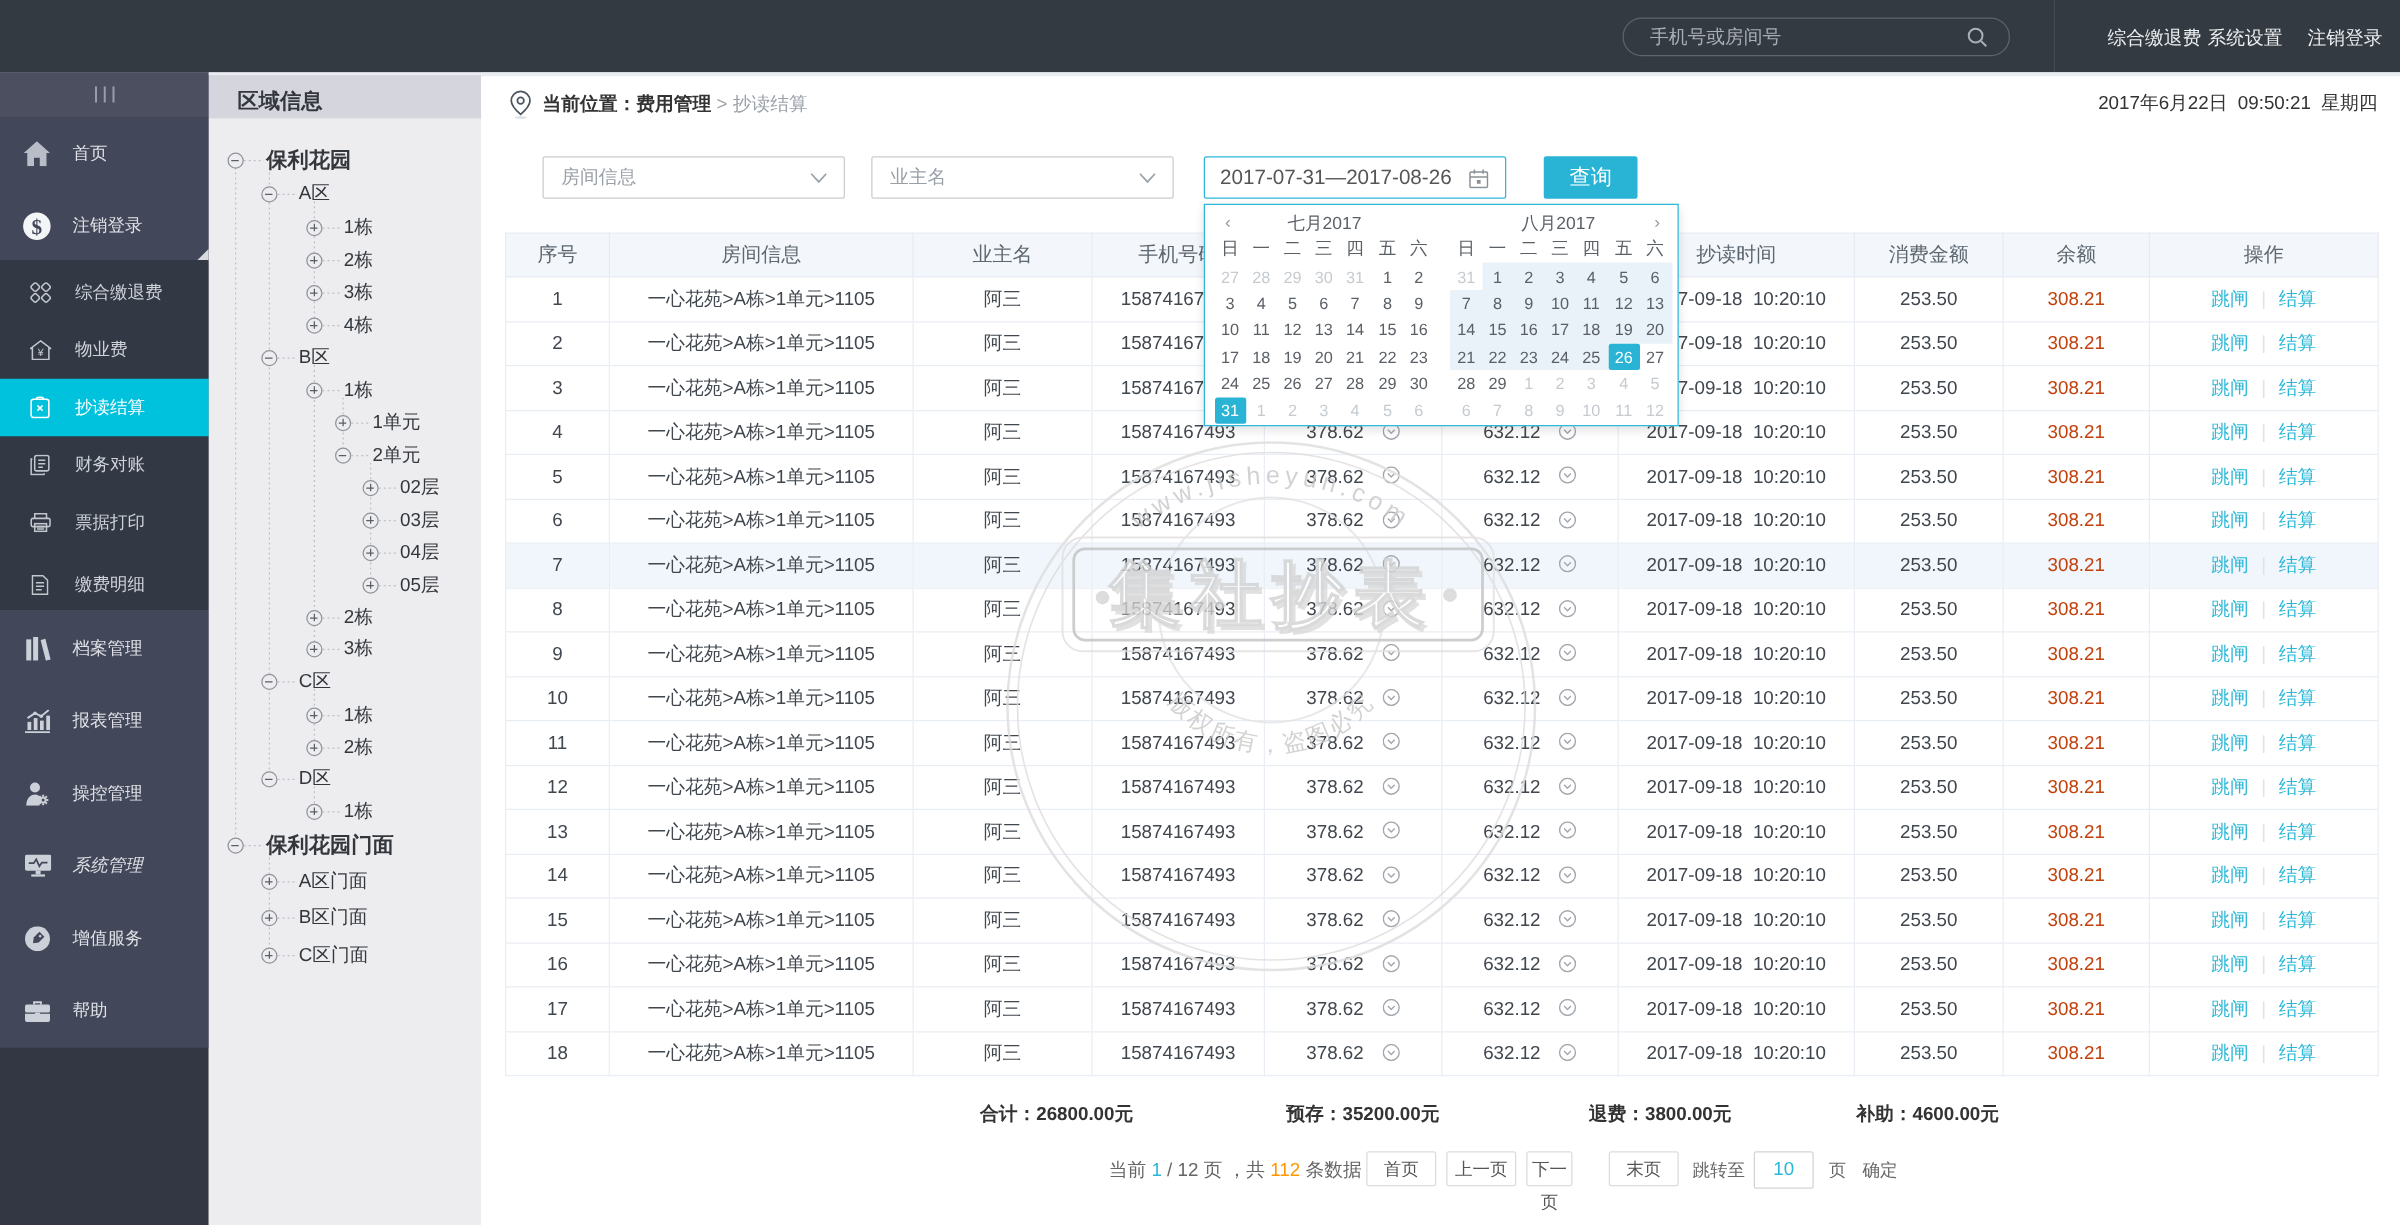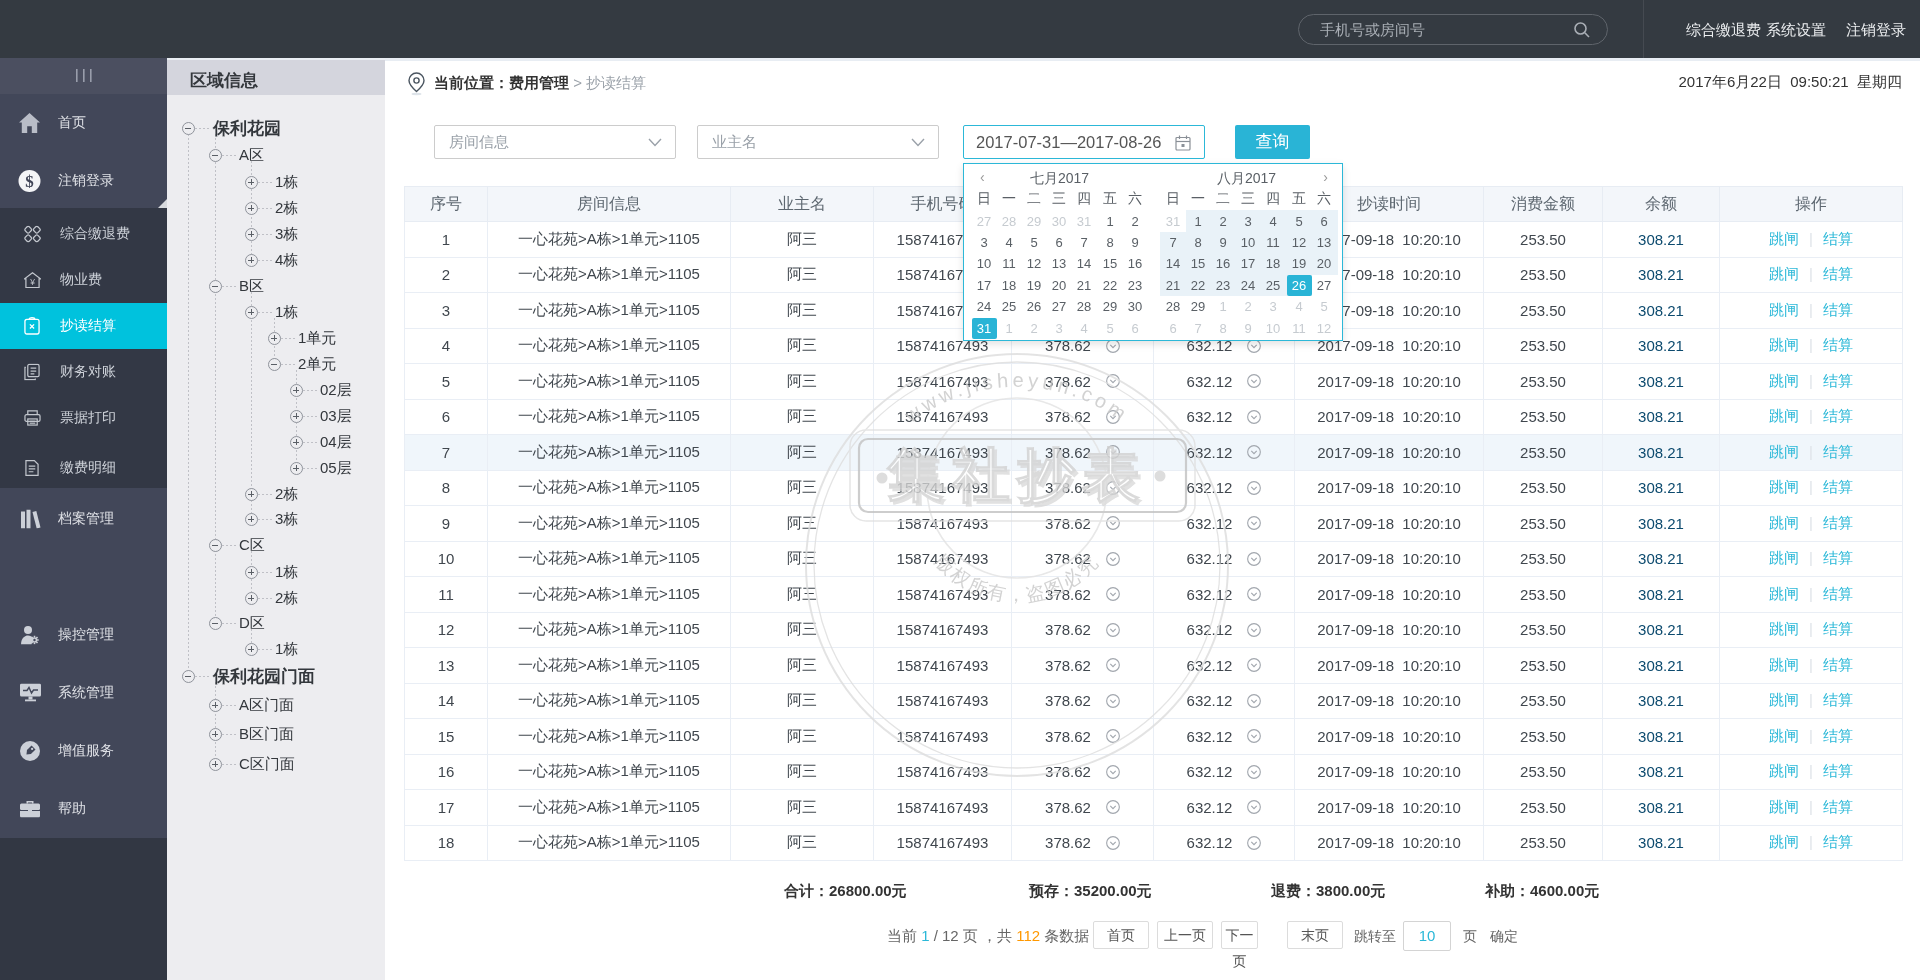--- a/index.html
+++ b/index.html
@@ -41,21 +41,21 @@
 
 .sel { position:absolute; top:64px; width:242px; height:34px; border:1px solid #ccc; border-radius:2px; font-size:15px; color:#99a0a8; line-height:32px; padding-left:14px; background:#fff; }
 .sel svg.chev { position:absolute; right:13px; top:12px; }
 #dateinput { position:absolute; left:578px; top:64px; width:242px; height:34px; border:1px solid #2cb8d8; border-radius:2px; font-size:16.5px; color:#555; line-height:32px; padding-left:12px; background:#fff; }
 #querybtn { position:absolute; left:850px; top:64px; width:75px; height:34px; background:#29b4d6; border-radius:2px; color:#fff; font-size:17px; text-align:center; line-height:34px; }
 
 #dtable { position:absolute; left:19px; top:125px; border-collapse:collapse; table-layout:fixed; font-size:15px; color:#40474e; }
 #dtable th { background:#f3f6fa; color:#5d6770; font-weight:normal; font-size:16px; height:35px; border:1px solid #e7ecf3; }
 #dtable td { height:35.5px; text-align:center; border:1px solid #e9eef5; background:#fff; }
 #dtable tr.hl td { background:#f0f6fb; }
-#dtable td.red { color:#0c4a6e; }
+#dtable td.red { color:#c2410c; }
 #dtable td.ops { color:#2bb8d8; }
 #dtable td.ops .sep { color:#dfe3e8; padding:0 10px; }
 .cc { display:inline-block; vertical-align:-1.5px; margin-left:15px; }
 
 .sumitem { position:absolute; top:821px; font-size:15px; font-weight:bold; color:#333; }
 #pager { position:absolute; left:0; top:860px; width:1535px; height:30px; font-size:15px; color:#666; }
 .pbtn { position:absolute; top:0; height:28px; border:1px solid #dcdcdc; border-radius:2px; background:#fff; text-align:center; line-height:26px; color:#555; font-size:14px; }
 #jumpinput { position:absolute; left:1018px; top:0; width:48px; height:30px; border:1px solid #d4d4d4; border-radius:2px; color:#2bb8d8; text-align:center; line-height:28px; font-size:15px; }
 
 #calendar { position:absolute; left:578px; top:102px; width:380px; height:178px; background:#fff; border:1px solid #2cb8d8; box-shadow:0 3px 8px rgba(0,0,0,0.12); z-index:20; }
@@ -186,20 +186,35 @@
       <div class="mitem" style="top:2px;">
         <svg width="21" height="19" viewBox="0 0 21 19">
           <g fill="#ccd0d8">
             <rect x="1" y="2" width="4" height="17"></rect>
             <rect x="6.5" y="0" width="4" height="19"></rect>
             <path d="M12.5 2.5 L16.3 1.5 L20.5 18 L16.7 19 Z"></path>
           </g>
         </svg>
         <span class="lbl">档案管理</span>
       </div>
+      <div class="mitem" style="top:60px;">
+        <svg width="20" height="19" viewBox="0 0 20 19">
+          <g fill="#ccd0d8">
+            <rect x="0" y="17.5" width="20" height="1.5"></rect>
+            <rect x="2" y="10" width="3" height="6.5"></rect>
+            <rect x="7" y="7" width="3" height="9.5"></rect>
+            <rect x="12" y="9" width="3" height="7.5"></rect>
+            <rect x="17" y="5" width="3" height="11.5"></rect>
+          </g>
+          <path d="M2 7 L8 3 L13 5.5 L19 0.5" fill="none" stroke="#ccd0d8" stroke-width="1.5"></path>
+          <circle cx="8" cy="3" r="1.4" fill="#ccd0d8"></circle>
+          <circle cx="13" cy="5.5" r="1.4" fill="#ccd0d8"></circle>
+        </svg>
+        <span class="lbl">报表管理</span>
+      </div>
       <div class="mitem" style="top:118px;">
         <svg width="20" height="19" viewBox="0 0 20 19">
           <g fill="#ccd0d8">
             <circle cx="8" cy="4.5" r="4"></circle>
             <path d="M1 19 C1 12.5 5 10 8 10 C10 10 12 11 13.3 12.6 L11.5 19 Z"></path>
             <g transform="translate(14.5,14.5)">
               <circle cx="0" cy="0" r="2" fill="none" stroke="#ccd0d8" stroke-width="1.6"></circle>
               <g stroke="#ccd0d8" stroke-width="1.6">
                 <line x1="0" y1="-4.2" x2="0" y2="-2.6"></line>
                 <line x1="0" y1="2.6" x2="0" y2="4.2"></line>
@@ -208,21 +223,21 @@
                 <line x1="-3" y1="-3" x2="-1.9" y2="-1.9"></line>
                 <line x1="1.9" y1="1.9" x2="3" y2="3"></line>
                 <line x1="-3" y1="3" x2="-1.9" y2="1.9"></line>
                 <line x1="1.9" y1="-1.9" x2="3" y2="-3"></line>
               </g>
             </g>
           </g>
         </svg>
         <span class="lbl">操控管理</span>
       </div>
-      <div class="mitem" style="top:176px;">
+      <div class="mitem" style="top:176px;font-style:italic;">
         <svg width="21" height="19" viewBox="0 0 21 19">
           <g fill="#ccd0d8">
             <rect x="0" y="0" width="21" height="13" rx="1.5"></rect>
             <rect x="8.5" y="13" width="4" height="3"></rect>
             <rect x="5" y="16" width="11" height="1.8"></rect>
           </g>
           <path d="M3 7 L7 7 L9 4 L11.5 9.5 L13.5 6.5 L18 6.5" fill="none" stroke="#424759" stroke-width="1.4"></path>
         </svg>
         <span class="lbl">系统管理</span>
       </div>

